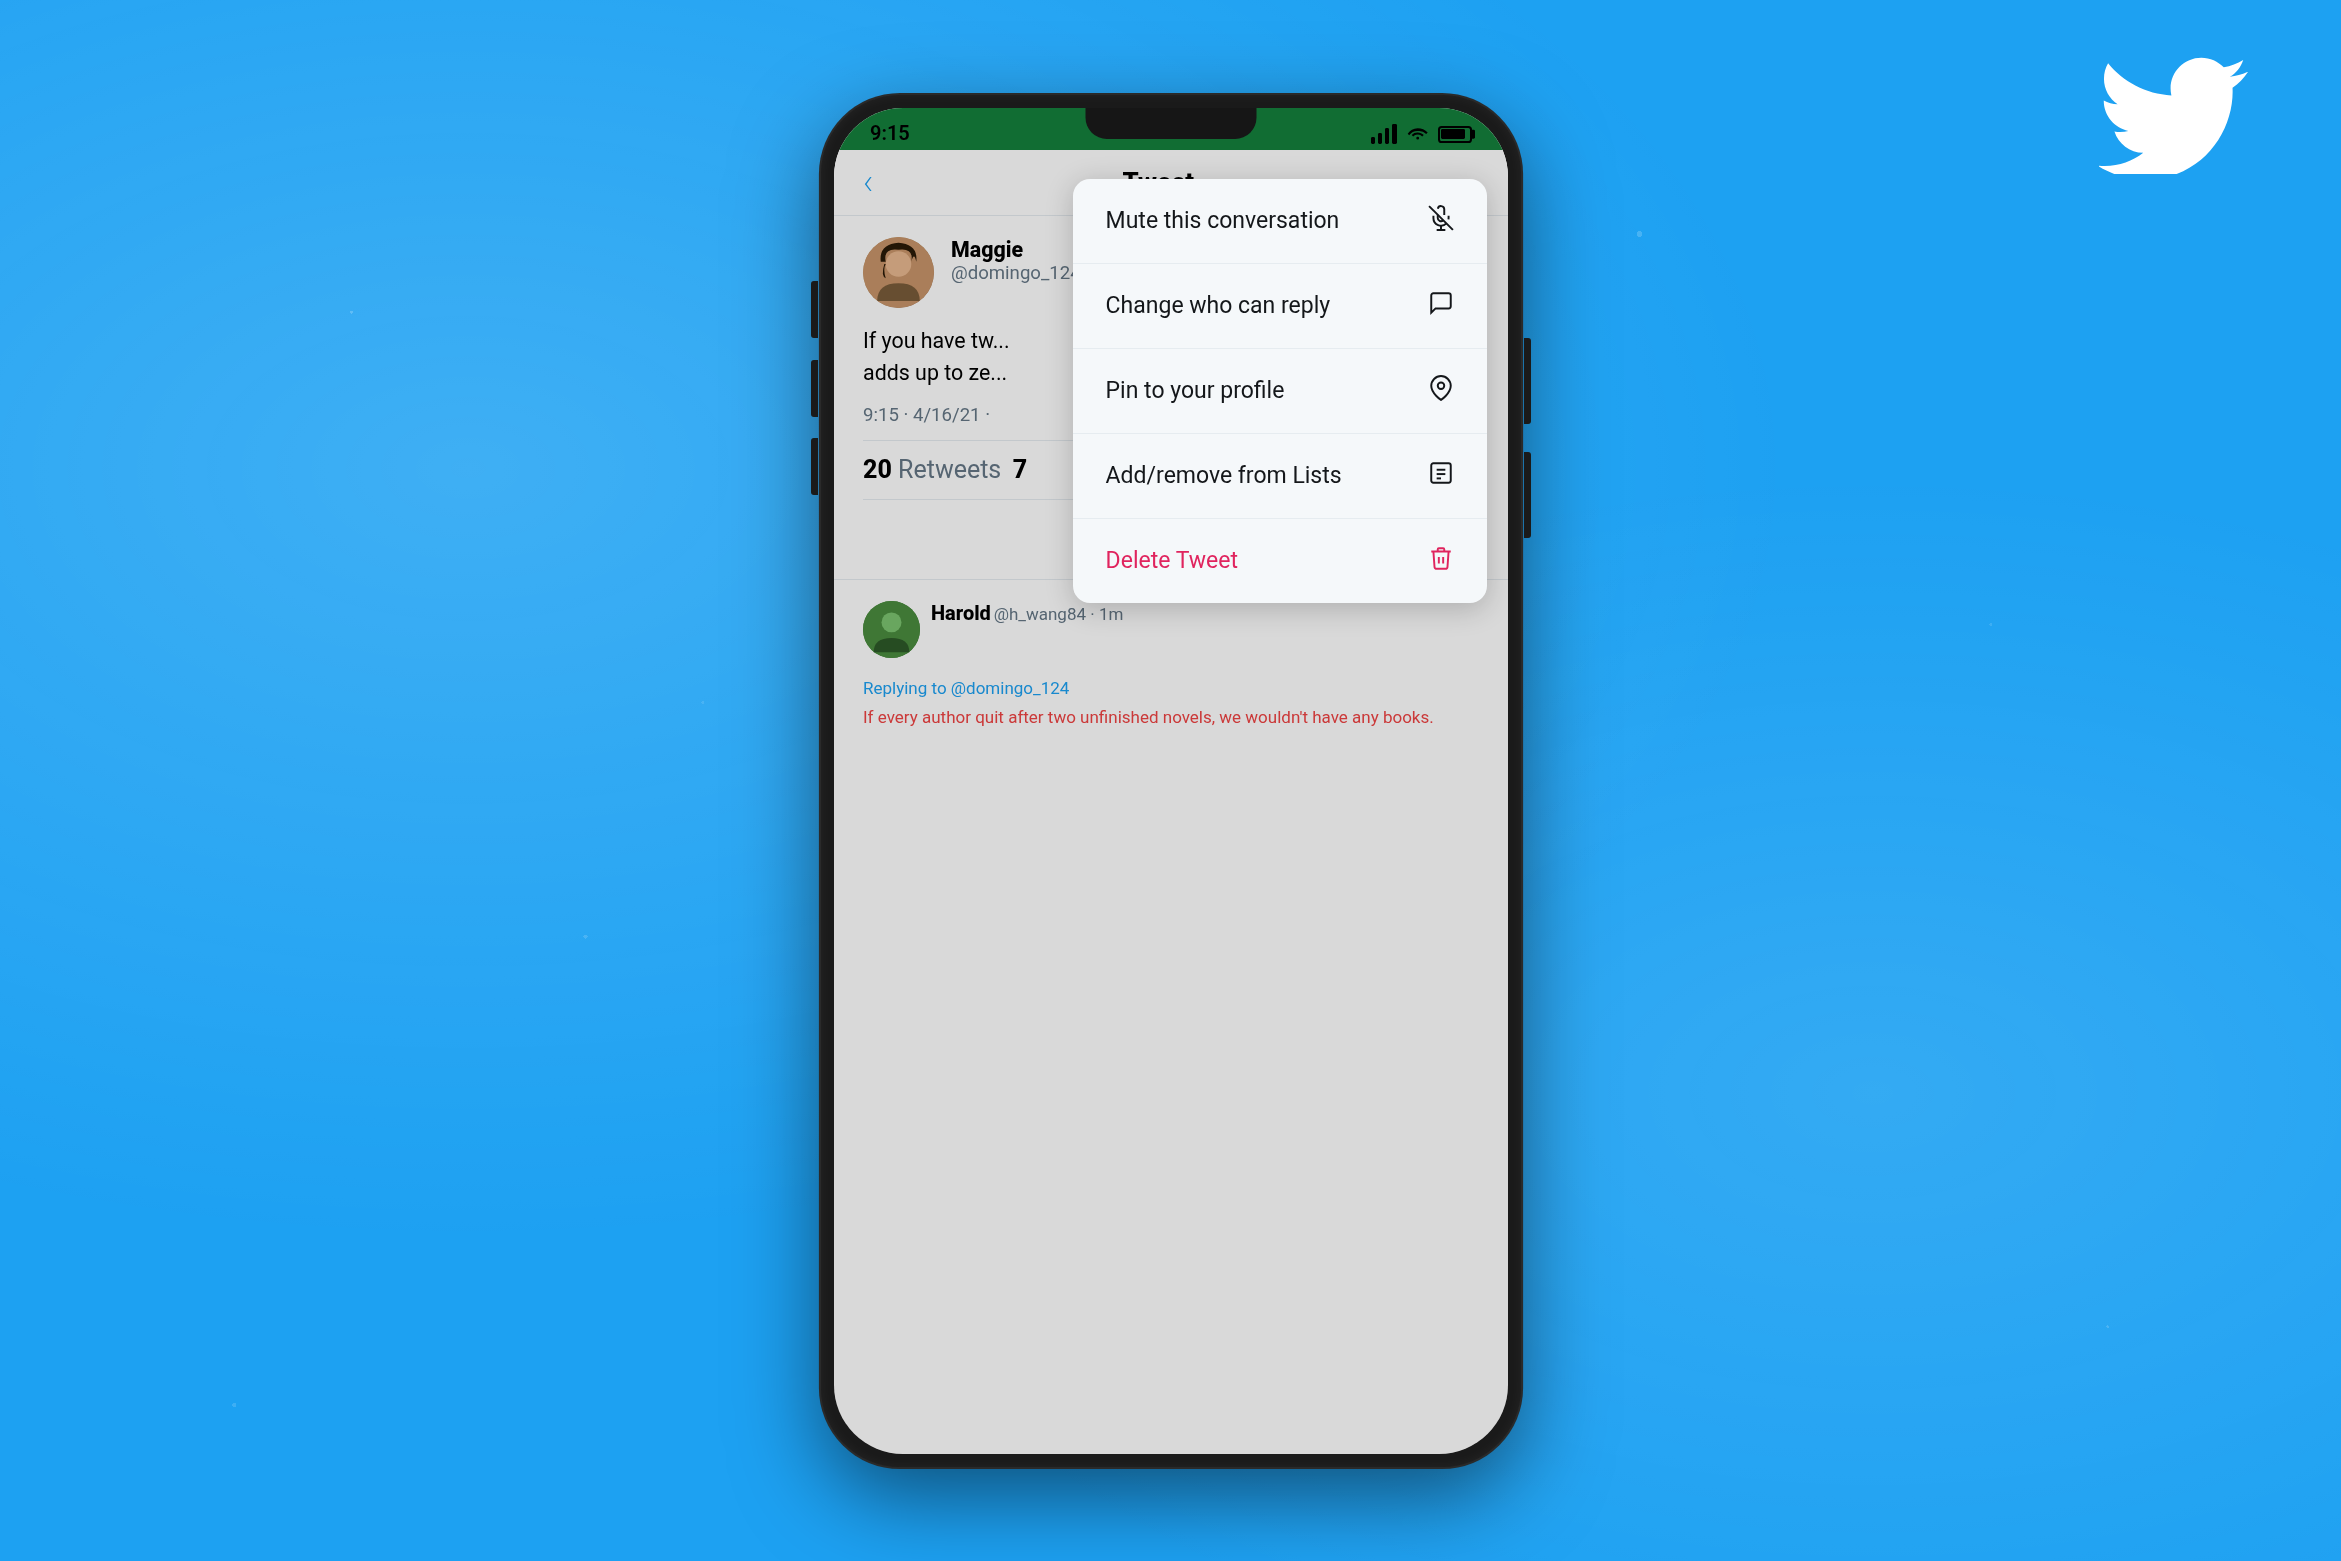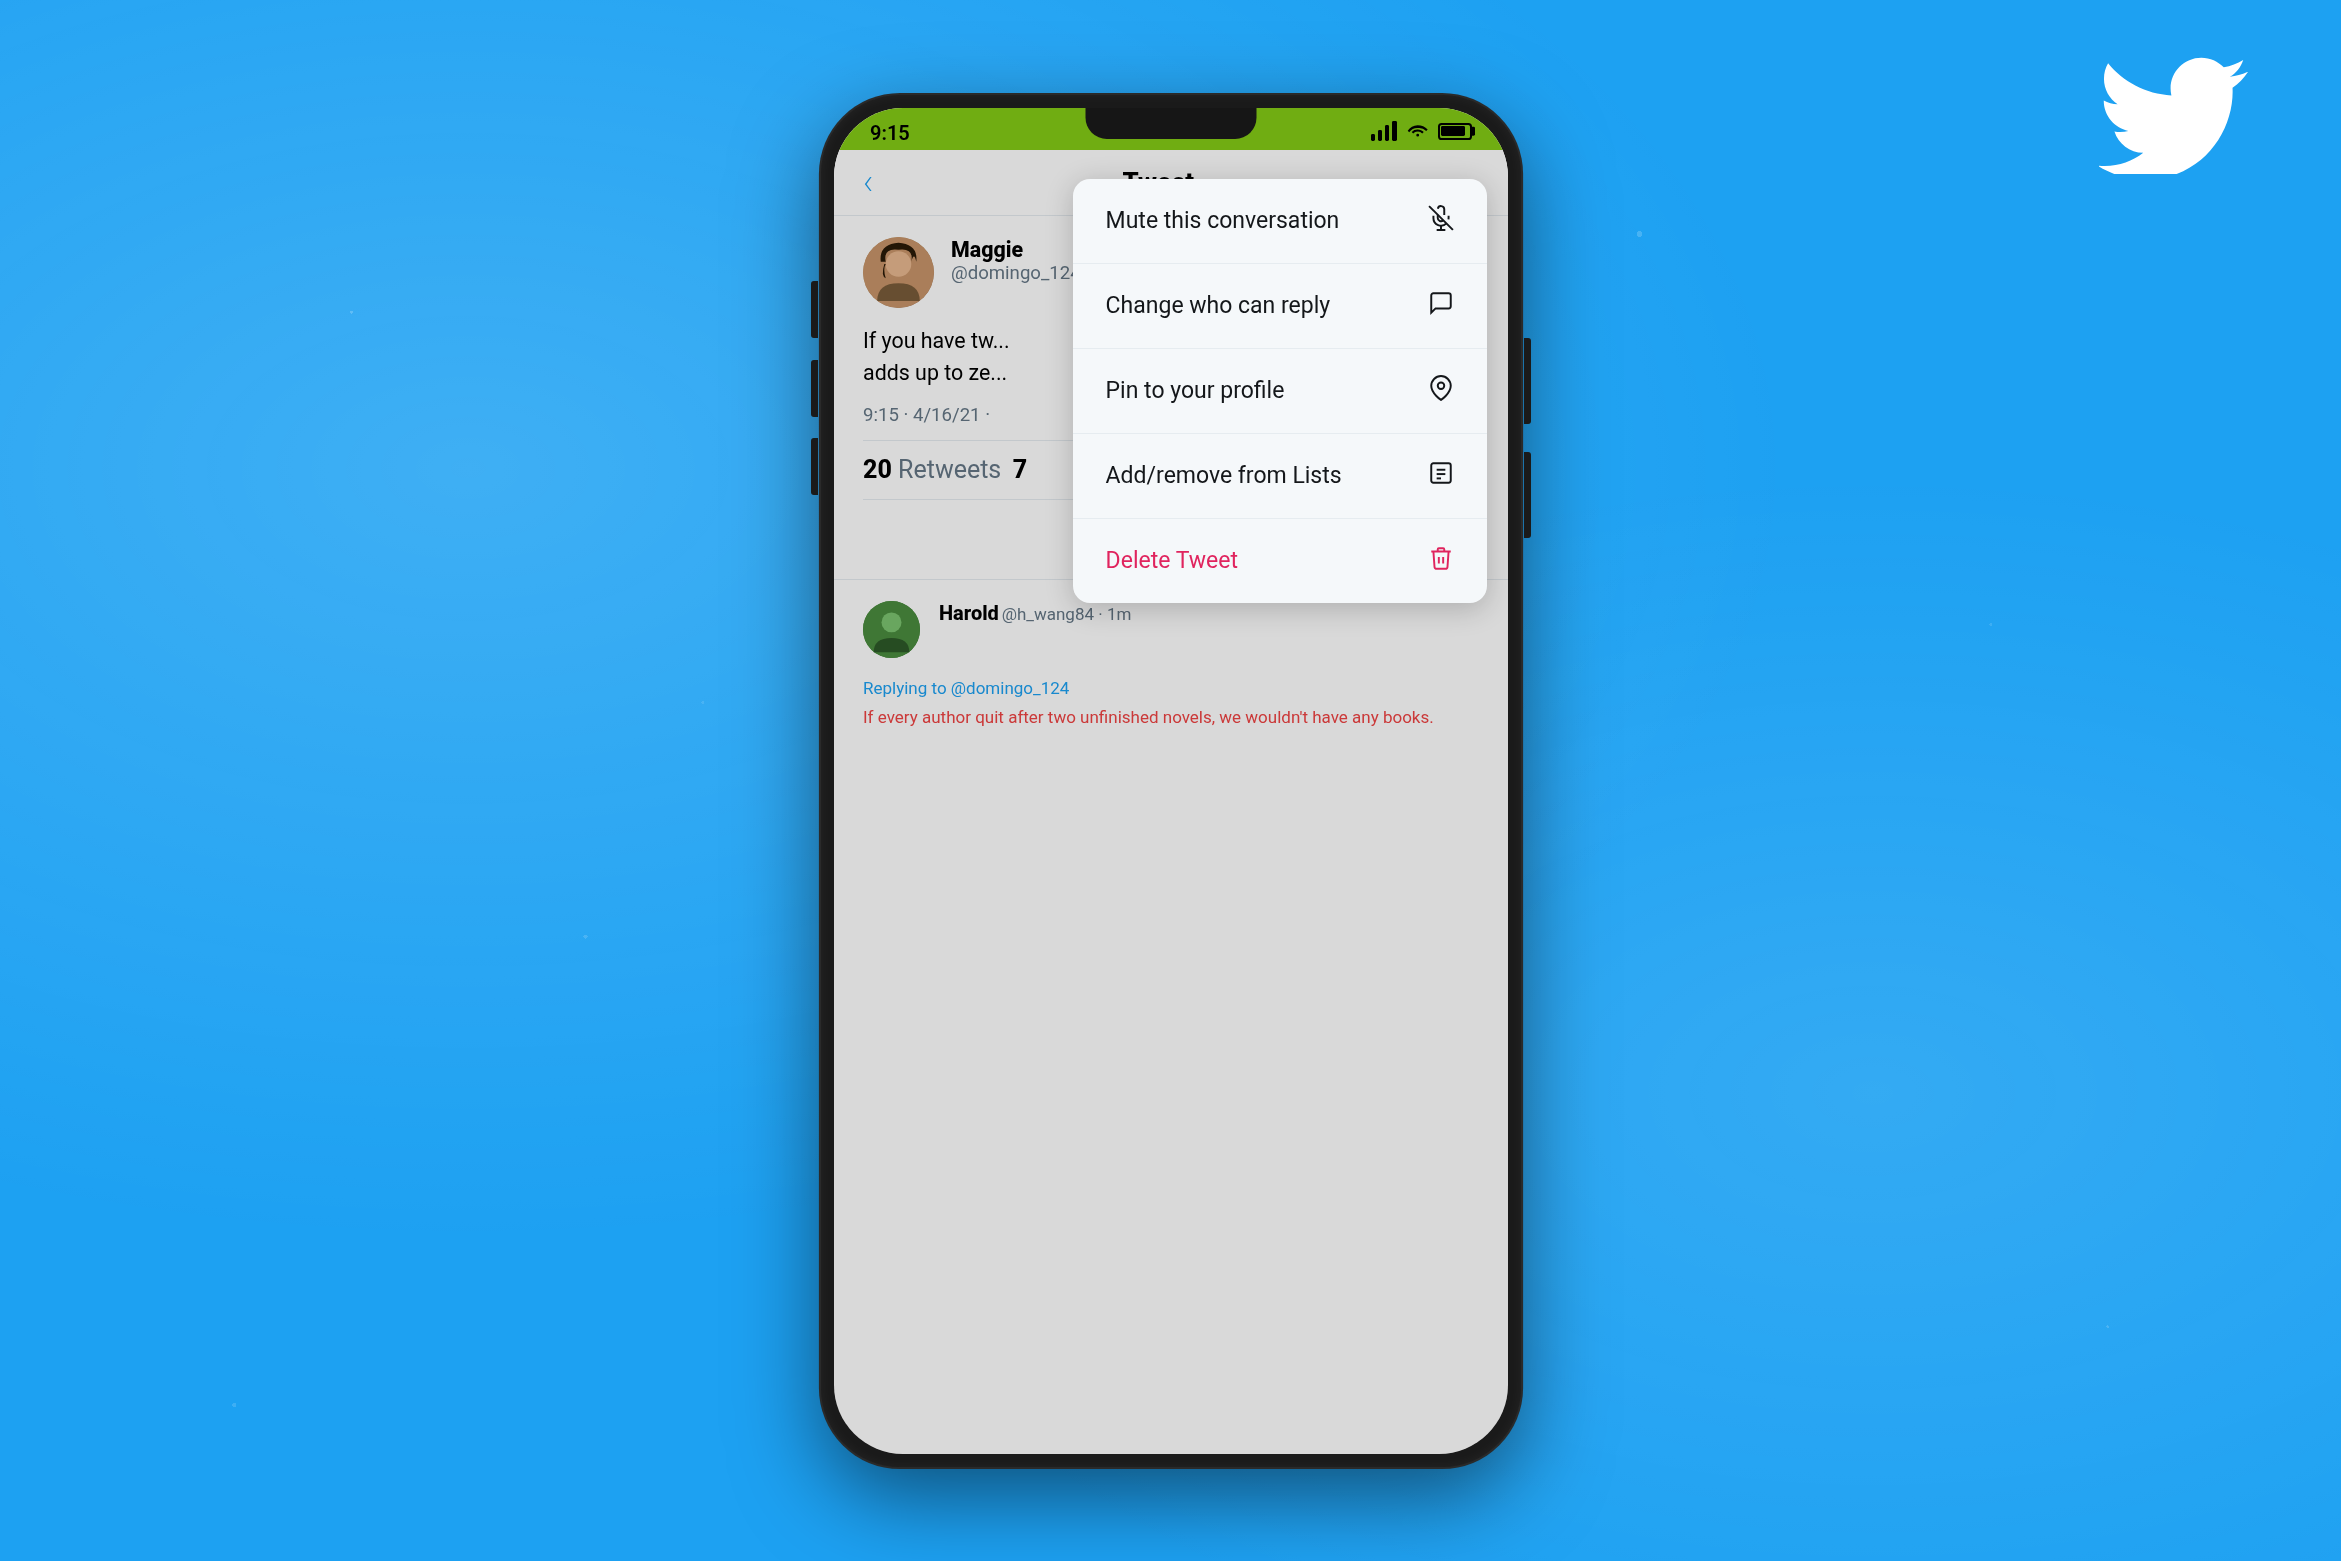--- a/index.html
+++ b/index.html
@@ -110,25 +110,25 @@
       height: 31px;
       background: #1a1a1a;
       border-radius: 0 0 21.4px 21.4px;
       z-index: 20;
     }
 
     
     .status-bar {
       display: flex;
       justify-content: space-between;
-      align-items: flex-start;
+      align-items: flex-end;
       padding: 13px 36px 5.7px;
       position: relative;
       z-index: 10;
-      background: #84cc16;
+      background: #15803d;
     }
 
     .status-time {
       font-size: 20px;
       font-weight: 600;
       color: #000;
     }
 
     .status-icons {
       display: flex;
@@ -354,21 +354,21 @@
 
     
     .reply-area {
       background: #fff;
       padding: 21.4px 29px;
     }
 
     .reply-header {
       display: flex;
       align-items: flex-start;
-      gap: 19px;
+      gap: 11px;
       margin-bottom: 11.4px;
     }
 
     .avatar-harold {
       width: 57px;
       height: 57px;
       border-radius: 50%;
       background: linear-gradient(135deg, #4a8c3f 0%, #2d6b22 100%);
       flex-shrink: 0;
       display: flex;

